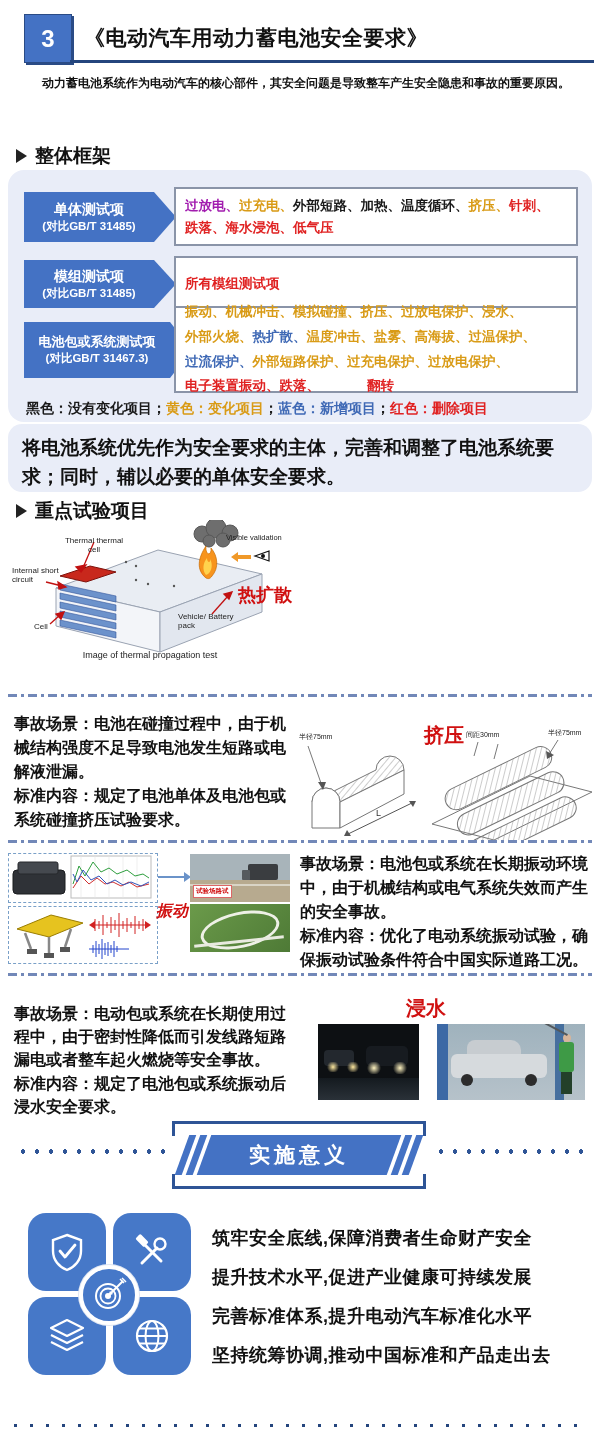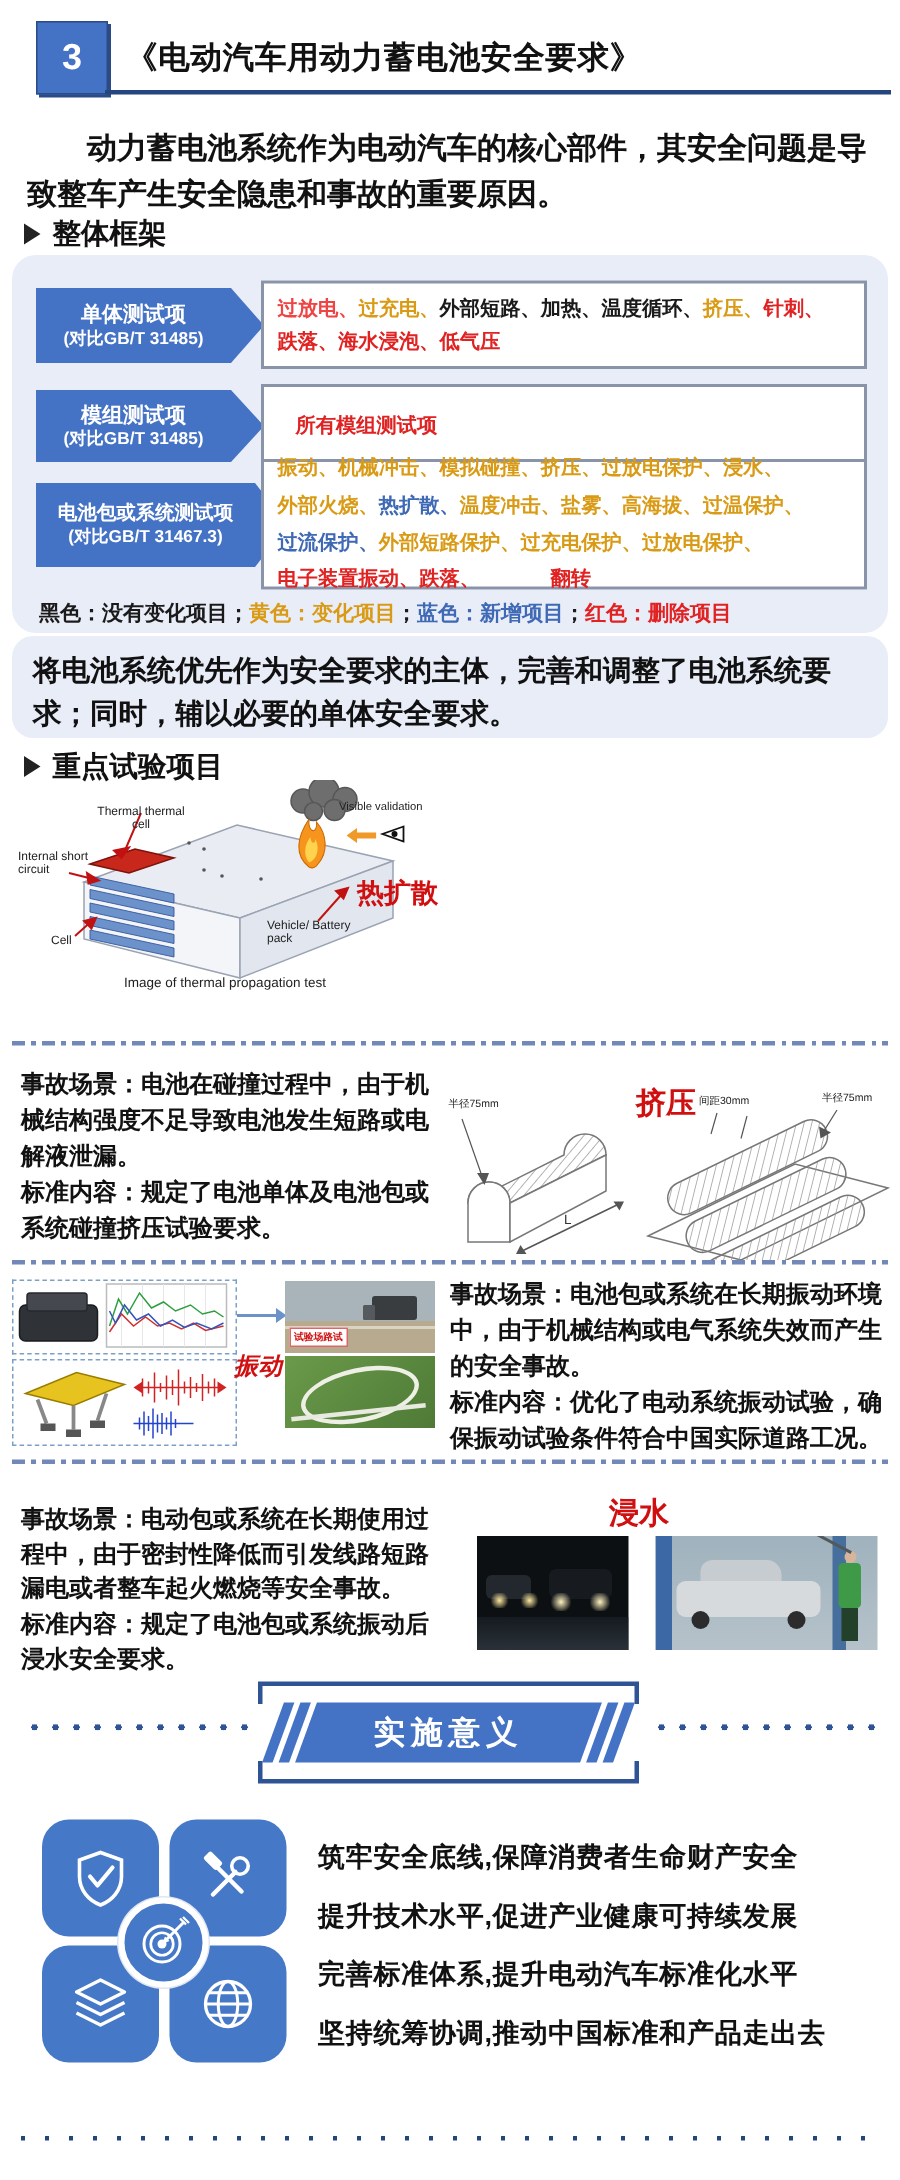--- a/index.html
+++ b/index.html
@@ -5,21 +5,21 @@
   html,body{margin:0;padding:0;background:#fff;}
   #page{position:relative;width:600px;height:1453px;background:#fff;overflow:hidden;
         font-family:"Liberation Sans","DejaVu Sans",sans-serif;color:#111;}
   .abs{position:absolute;}
   
   .badge{left:24px;top:14px;width:46px;height:47px;background:#4472c4;border:1px solid #2a4b85;
          box-shadow:2px 2px 0 #2a4b85;color:#fff;font-size:24px;font-weight:700;
          display:flex;align-items:center;justify-content:center;}
   .title{left:84px;top:24px;font-size:21px;font-weight:700;letter-spacing:.5px;}
   .title-rule{left:70px;top:60px;width:524px;height:3px;background:#24457d;}
-  .intro{left:18px;top:84px;width:566px;font-size:20px;font-weight:700;line-height:1.55;
+  .intro{left:18px;top:74px;width:566px;font-size:12px;font-weight:700;line-height:1.55;
          text-indent:2em;margin:0;}
   .h-bullet{display:flex;align-items:center;gap:8px;font-size:19px;font-weight:700;}
   .tri-bullet{width:0;height:0;border-top:7px solid transparent;border-bottom:7px solid transparent;
               border-left:11px solid #222;}
   
   .bluebox{background:#e9edf8;border-radius:16px;}
   .arrow-label{background:#4472c4;color:#fff;text-align:center;display:flex;flex-direction:column;
                justify-content:center;line-height:1.3;}
   .arrow-label::after{content:"";position:absolute;left:100%;top:0;border-left:22px solid #4472c4;
                       border-top:var(--th) solid transparent;border-bottom:var(--th) solid transparent;}
@@ -73,38 +73,38 @@
     <span class="tri-bullet"></span>
     <span>整体框架</span>
   </div>
 
   <div class="abs bluebox" style="left:8px;top:170px;width:584px;height:252px;">
     <div class="abs arrow-label" style="--th:25px;left:16px;top:22px;width:130px;height:50px;">
       <span class="al-l1">单体测试项</span>
       <span class="al-l2">(对比GB/T 31485)</span>
     </div>
     <div class="abs test-box" style="left:166px;top:17px;width:404px;height:59px;line-height:1.6;">
-        <span style="color: #ef4444;">过放电、</span>
+        <span style="color: #a21caf;">过放电、</span>
         <span style="color: rgb(217, 155, 22);">过充电、</span>
         <span style="color: rgb(26, 26, 26);">外部短路、</span>
         <span style="color: rgb(26, 26, 26);">加热、</span>
         <span style="color: rgb(26, 26, 26);">温度循环、</span>
         <span style="color: rgb(217, 155, 22);">挤压、</span>
         <span style="color: rgb(224, 34, 34); font-weight: 800;">针刺、</span>
         <span style="color: rgb(224, 34, 34); font-weight: 800;">跌落、</span>
         <span style="color: rgb(224, 34, 34); font-weight: 800;">海水浸泡、</span>
         <span style="color: rgb(224, 34, 34); font-weight: 800;">低气压</span>
       </div>
 
     <div class="abs arrow-label" style="--th:24px;left:16px;top:90px;width:130px;height:48px;">
       <span class="al-l1">模组测试项</span>
       <span class="al-l2">(对比GB/T 31485)</span>
     </div>
     <div class="abs test-box" style="left:166px;top:86px;width:404px;height:56px;line-height:1.6;">
-        <span style="color: rgb(224, 34, 34); font-weight: 800; margin-left: 12px;">所有模组测试项</span>
+        <span style="color: rgb(224, 34, 34); font-weight: 800;">所有模组测试项</span>
       </div>
 
     <div class="abs arrow-label" style="--th:28px;left:16px;top:152px;width:146px;height:56px;">
       <span class="al-l1" style="font-size:13px;">电池包或系统测试项</span>
       <span class="al-l2">(对比GB/T 31467.3)</span>
     </div>
     <div class="abs test-box" style="left:166px;top:136px;width:404px;height:87px;line-height:1.85;">
         <span style="color: rgb(217, 155, 22);">振动、</span>
         <span style="color: rgb(217, 155, 22);">机械冲击、</span>
         <span style="color: rgb(217, 155, 22);">模拟碰撞、</span>

